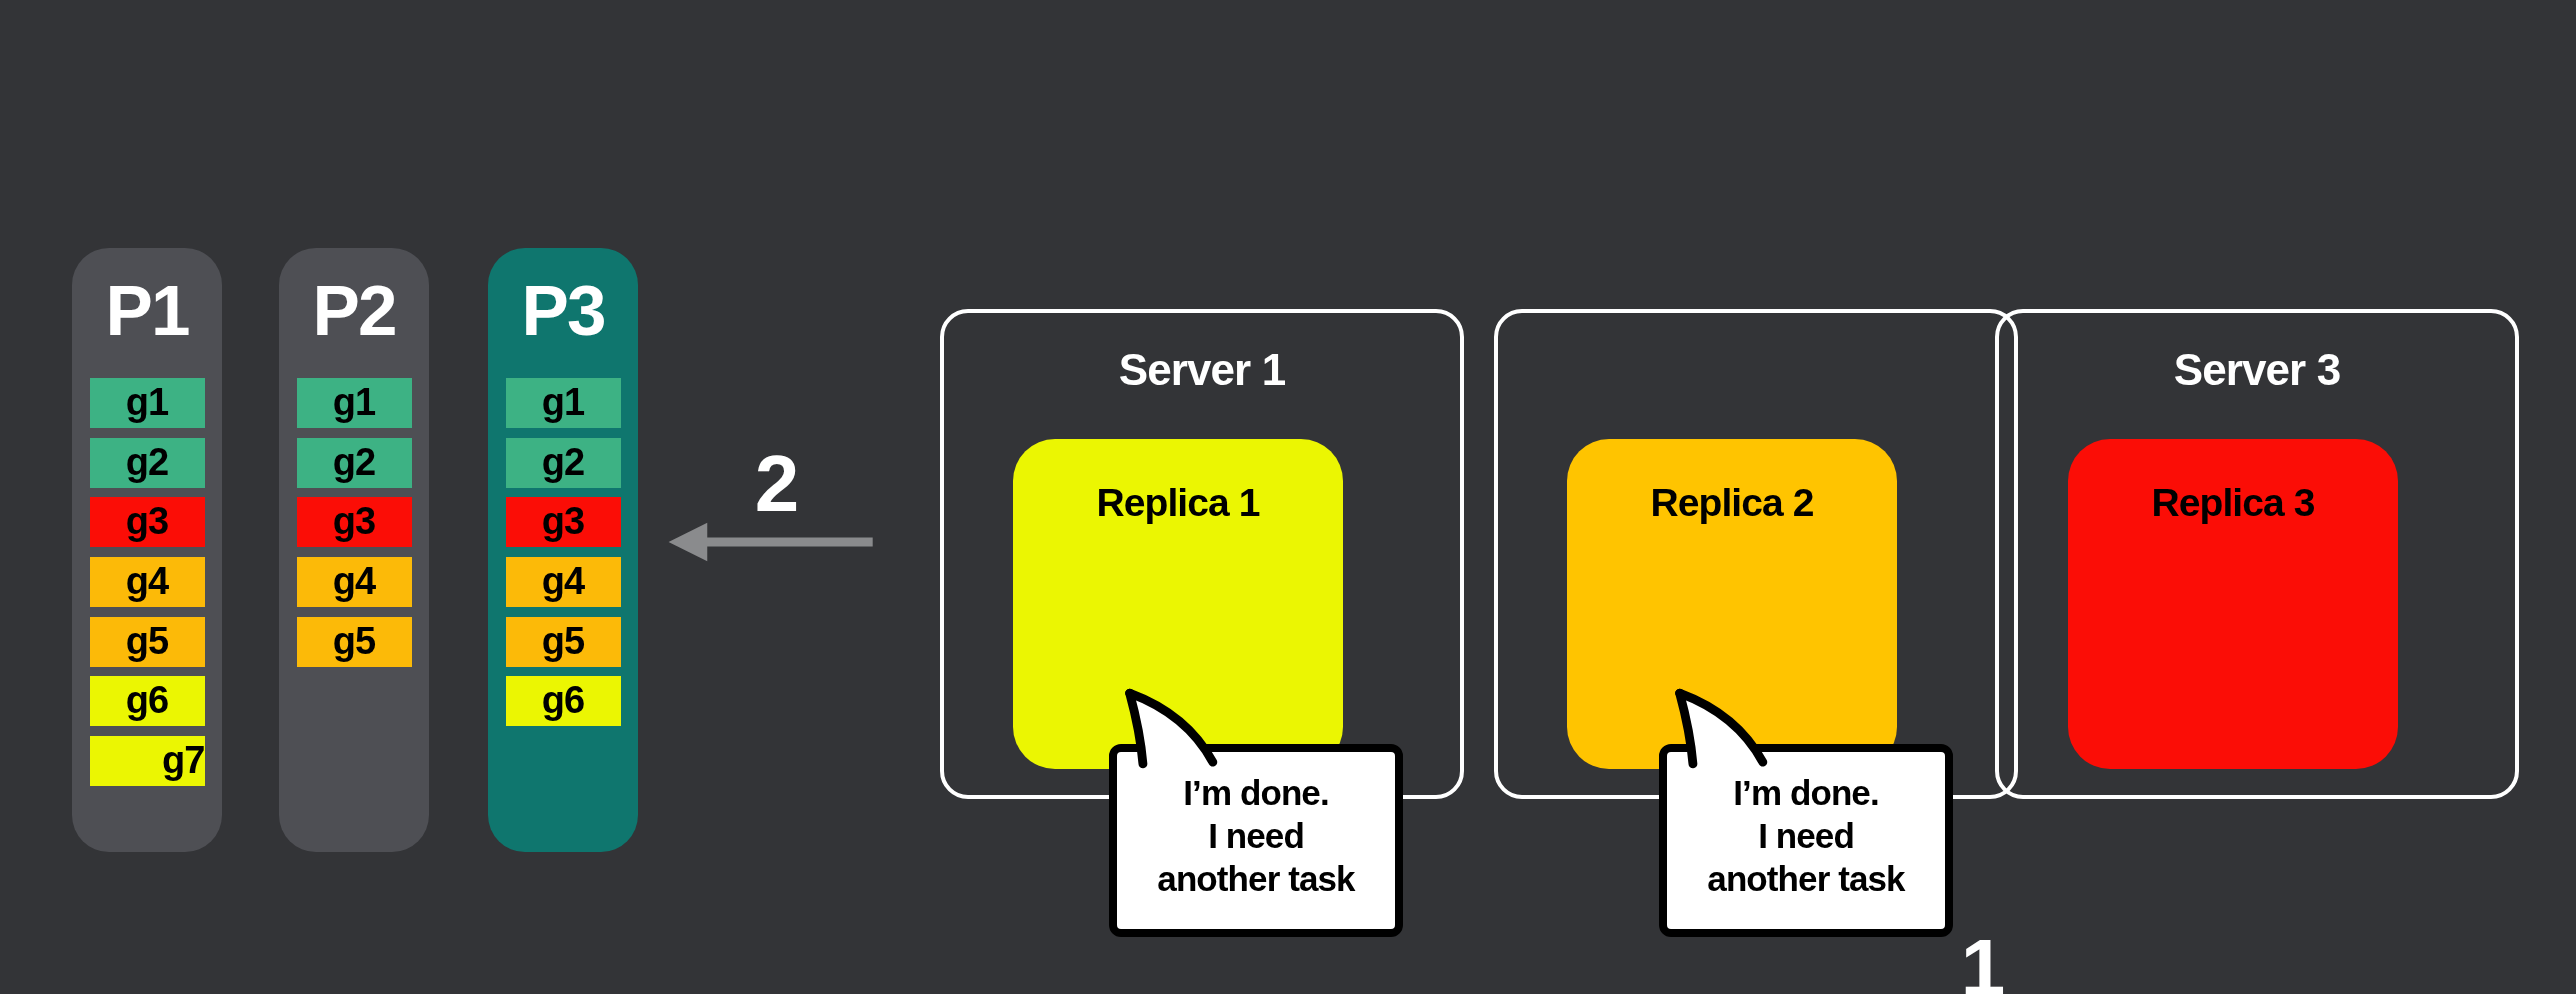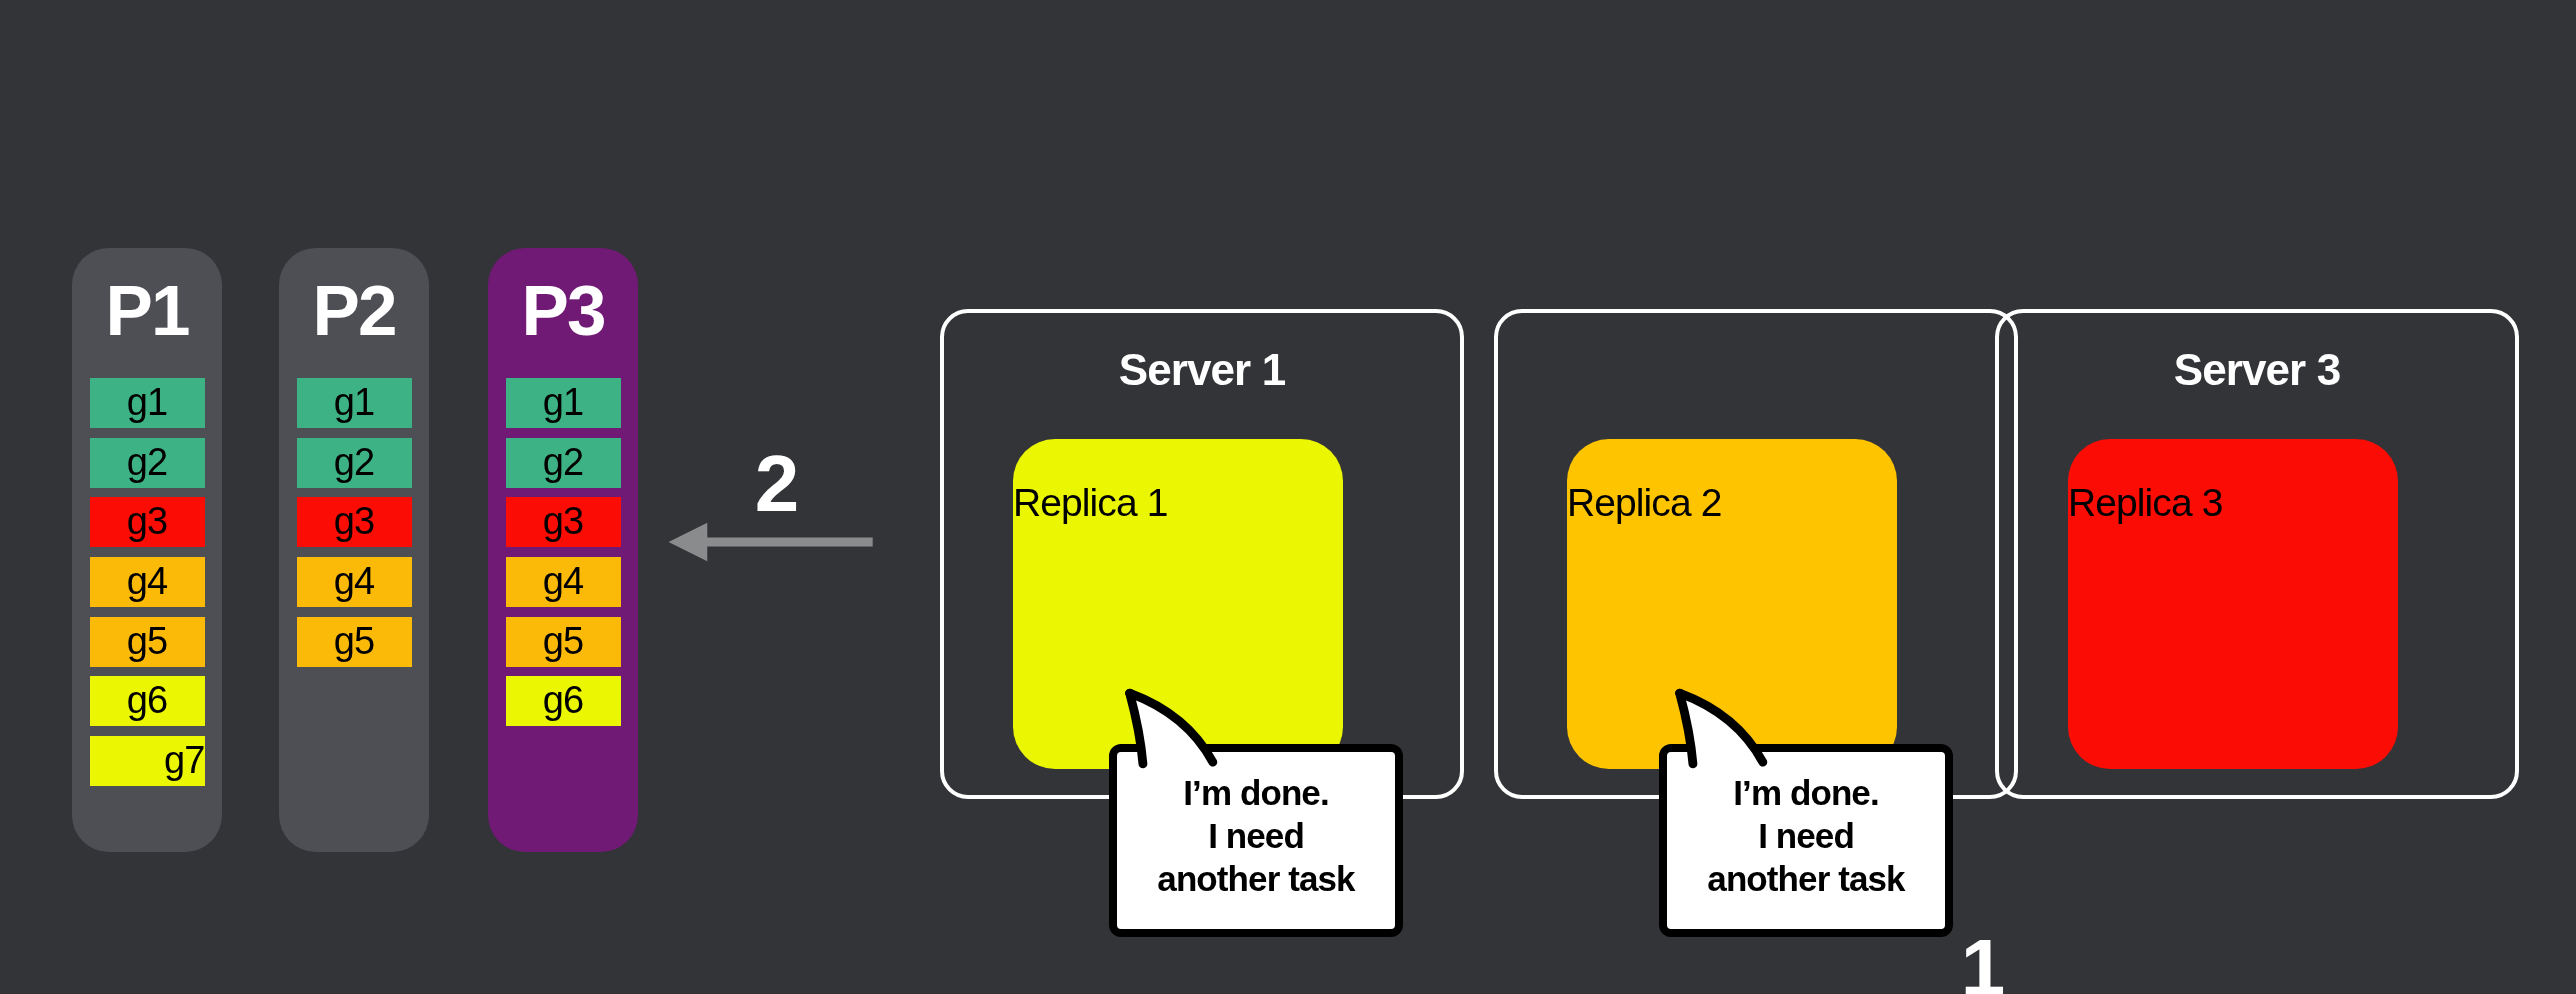--- a/index.html
+++ b/index.html
@@ -9,37 +9,37 @@
   }
   
   .pcol{position:absolute;top:248px;width:150px;height:604px;border-radius:37px;}
   .pcol-title{
     margin-top:26.5px;text-align:center;font-size:71px;font-weight:bold;
     color:#ffffff;letter-spacing:-1.8px;line-height:1;
   }
   .task-list{position:absolute;top:130px;left:0;right:0;}
   .task{
     width:115px;height:50px;margin:0 auto 9.7px auto;
-    font-size:38px;font-weight:normal;color:#000;
+    font-size:38px;font-weight:bold;color:#000;
     text-align:center;line-height:49px;letter-spacing:-0.9px;
   }
   
   .server{
     position:absolute;top:309px;width:524px;height:490px;
     border:4.4px solid #ffffff;border-radius:28px;box-sizing:border-box;margin-left:17px;
   }
   .server-title{
     margin-top:32px;text-align:center;font-size:44px;font-weight:bold;
     color:#ffffff;letter-spacing:-0.9px;
   }
   .replica{
     position:absolute;left:69px;top:126px;width:330px;height:330px;border-radius:42px;
   }
   .replica-label{
-    padding-top:42px;text-align:left;font-size:39px;font-weight:normal;
+    padding-top:42px;text-align:center;font-size:39px;font-weight:bold;
     color:#000;letter-spacing:-0.9px;
   }
   
   .bubble{
     position:absolute;top:744px;width:294px;height:193px;box-sizing:border-box;
     background:#ffffff;border:8.8px solid #000;border-radius:12px;z-index:5;
     text-align:center;padding-top:19.4px;
   }
   .bubble-line{
     display:block;font-size:35px;font-weight:bold;color:#000;
@@ -77,21 +77,21 @@
     <div class="pcol-title">P2</div>
     <div class="task-list">
       <div class="task" style="background: rgb(61, 178, 132);">g1</div>
       <div class="task" style="background: rgb(61, 178, 132);">g2</div>
       <div class="task" style="background: rgb(251, 13, 6);">g3</div>
       <div class="task" style="background: rgb(252, 186, 8);">g4</div>
       <div class="task" style="background: rgb(252, 186, 8);">g5</div>
     </div>
   </div>
 
-  <div class="pcol" style="left: 488px; background: #701a75;">
+  <div class="pcol" style="left: 488px; background: #0f766e;">
     <div class="pcol-title">P3</div>
     <div class="task-list">
       <div class="task" style="background: rgb(61, 178, 132);">g1</div>
       <div class="task" style="background: rgb(61, 178, 132);">g2</div>
       <div class="task" style="background: rgb(251, 13, 6);">g3</div>
       <div class="task" style="background: rgb(252, 186, 8);">g4</div>
       <div class="task" style="background: rgb(252, 186, 8);">g5</div>
       <div class="task" style="background: rgb(235, 246, 2);">g6</div>
     </div>
   </div>

